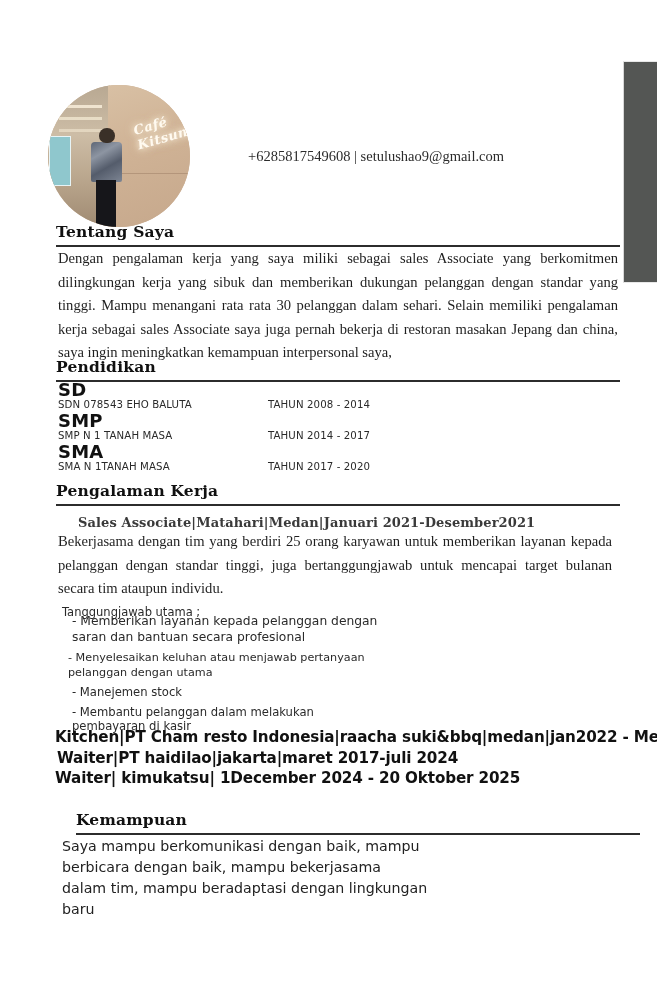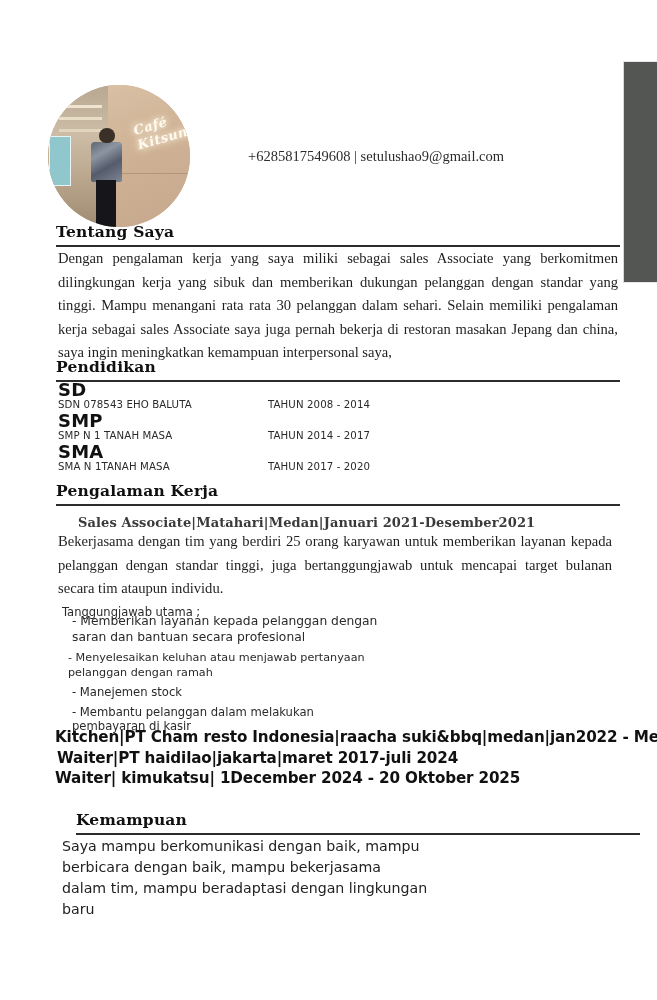--- a/index.html
+++ b/index.html
@@ -334,21 +334,21 @@
 
   <div class="body-serif" id="exp-desc">Bekerjasama dengan tim yang berdiri 25 orang karyawan untuk memberikan layanan kepada pelanggan dengan standar tinggi, juga bertanggungjawab untuk mencapai target bulanan secara tim ataupun individu.</div>
 
   <div class="body-sans" id="exp-tj">Tanggungjawab utama ;</div>
 
   <div class="body-sans" id="exp-bullets">
     <ul>
       <li class="b0">- Memberikan layanan kepada pelanggan dengan
   saran dan bantuan secara profesional</li>
       <li class="b1">- Menyelesaikan keluhan atau menjawab pertanyaan
-  pelanggan dengan ramah</li>
+  pelanggan dengan utama</li>
       <li class="b2">- Manejemen    stock</li>
       <li class="b3">- Membantu pelanggan dalam melakukan
   pembayaran di kasir</li>
     </ul>
   </div>
 
   <div class="body-sans" id="joblist">
     <div>Kitchen|PT Cham resto Indonesia|raacha suki&amp;bbq|medan|jan2022 - Mei 2023</div>
     <div class="ind2">Waiter|PT haidilao|jakarta|maret 2017-juli 2024</div>
     <div>Waiter| kimukatsu| 1December 2024 - 20 Oktober 2025</div>

